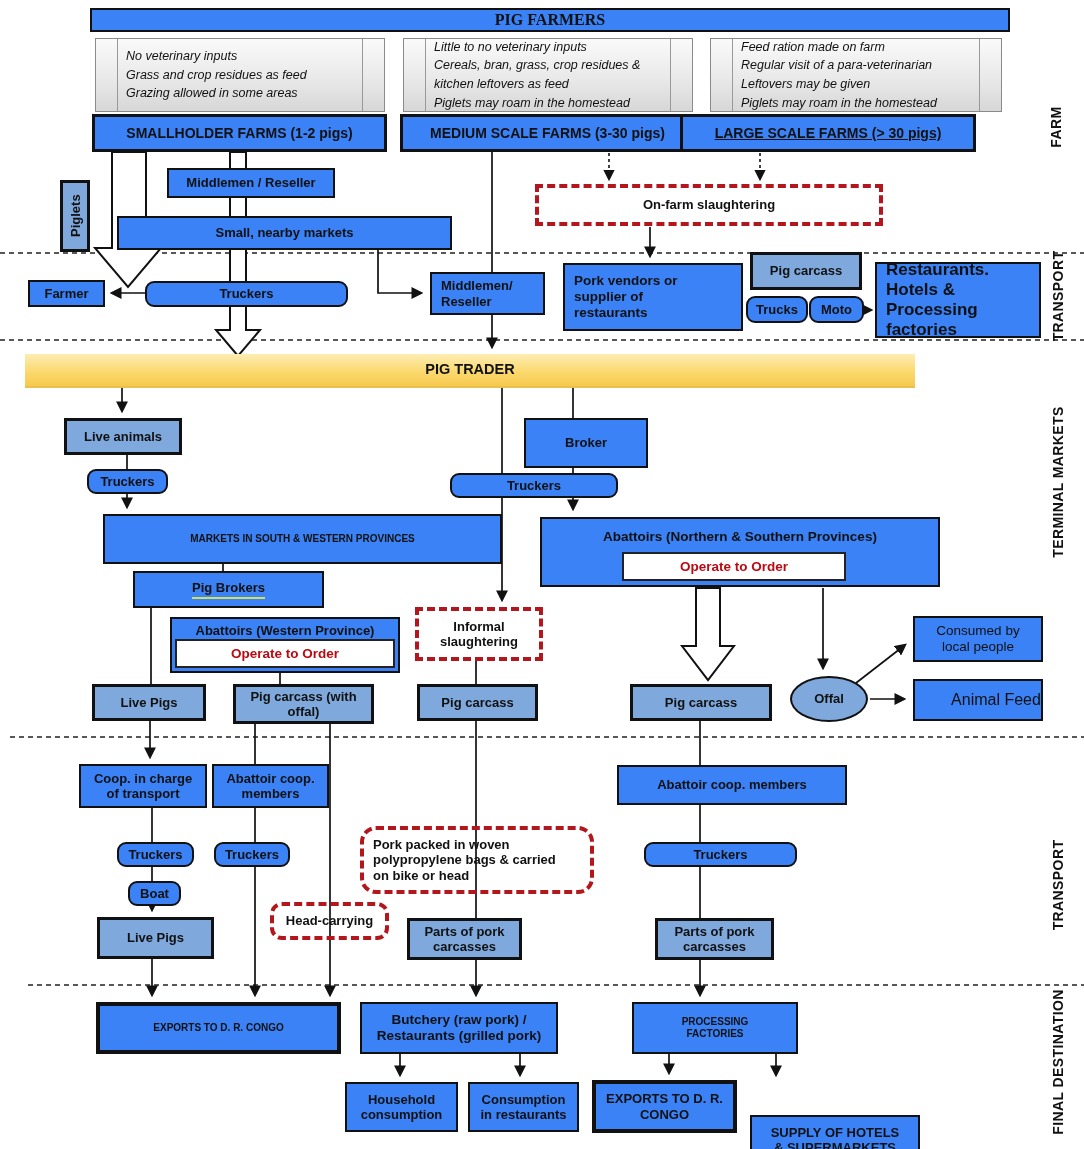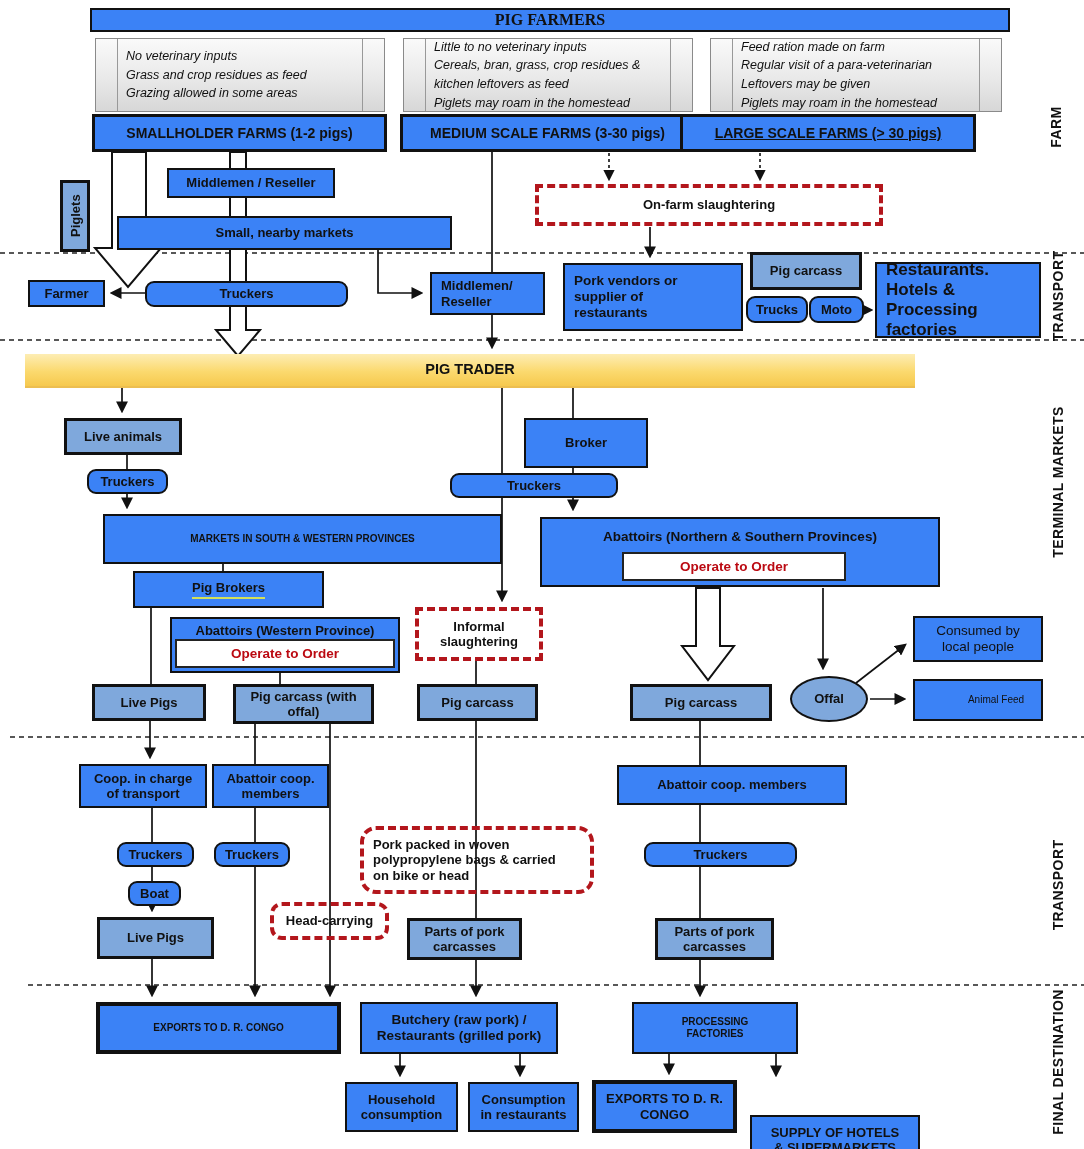--- a/index.html
+++ b/index.html
@@ -164,21 +164,21 @@
   <div class="b reddash" style="left:415px;top:607px;width:128px;height:54px;">Informal
 slaughtering</div>
   <div class="b blue" style="left:92px;top:684px;width:114px;height:37px;">Live Pigs</div>
   <div class="b blue" style="left:233px;top:684px;width:141px;height:40px;">Pig carcass (with
 offal)</div>
   <div class="b blue" style="left:417px;top:684px;width:121px;height:37px;">Pig carcass</div>
   <div class="b blue" style="left:630px;top:684px;width:142px;height:37px;">Pig carcass</div>
   <div class="b blue ell" style="left:790px;top:676px;width:78px;height:46px;">Offal</div>
   <div class="b" style="left:913px;top:616px;width:130px;height:46px;font-weight:normal;font-size:13.5px;">Consumed by
 local people</div>
-  <div class="b" style="left:913px;top:679px;width:130px;height:42px;font-weight:normal;font-size:10px;padding-left:36px;">Animal Feed</div>
+  <div class="b" style="left:913px;top:679px;width:130px;height:42px;font-weight:normal;font-size:16px;padding-left:36px;">Animal Feed</div>
 
   <div class="b" style="left:79px;top:764px;width:128px;height:44px;">Coop. in charge
 of transport</div>
   <div class="b" style="left:212px;top:764px;width:117px;height:44px;">Abattoir coop.
 members</div>
   <div class="b rnd" style="left:117px;top:842px;width:77px;height:25px;">Truckers</div>
   <div class="b rnd" style="left:214px;top:842px;width:76px;height:25px;">Truckers</div>
   <div class="b rnd" style="left:128px;top:881px;width:53px;height:25px;">Boat</div>
   <div class="b blue" style="left:97px;top:917px;width:117px;height:42px;">Live Pigs</div>
   <div class="b reddash leftal" style="left:360px;top:826px;width:234px;height:68px;border-radius:16px;">Pork packed in woven

